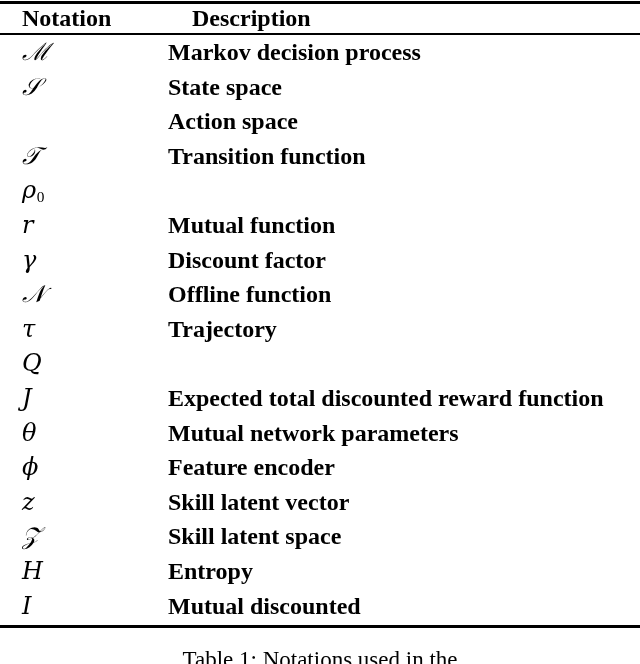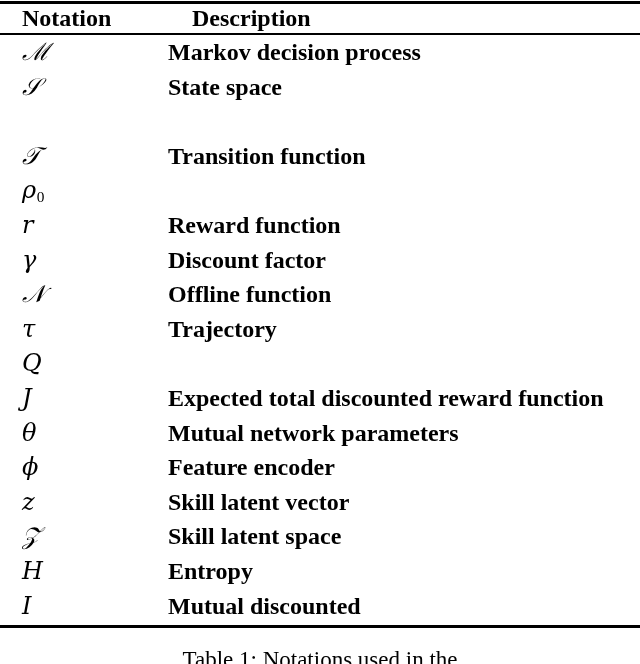--- a/index.html
+++ b/index.html
@@ -139,31 +139,32 @@
       <div class="row">
         <div class="cell-symbol"><span class="cal">ℳ</span></div>
         <div class="cell-desc">Markov decision process</div>
       </div>
       <div class="row">
         <div class="cell-symbol"><span class="cal">𝒮</span></div>
         <div class="cell-desc">State space</div>
       </div>
       <div class="row">
         <div class="cell-symbol"><span class="cal">𝒠</span></div>
+        <div class="cell-desc">Action space</div>
       </div>
       <div class="row">
         <div class="cell-symbol"><span class="cal">𝒯</span></div>
         <div class="cell-desc">Transition function</div>
       </div>
       <div class="row">
         <div class="cell-symbol"><span class="cal">ρ</span><sub>0</sub></div>
       </div>
       <div class="row">
         <div class="cell-symbol"><span class="cal">r</span></div>
-        <div class="cell-desc">Reward function</div>
+        <div class="cell-desc">Mutual function</div>
       </div>
       <div class="row">
         <div class="cell-symbol"><span class="cal">γ</span></div>
         <div class="cell-desc">Discount factor</div>
       </div>
       <div class="row">
         <div class="cell-symbol"><span class="cal">𝒩</span></div>
         <div class="cell-desc">Offline function</div>
       </div>
       <div class="row">

